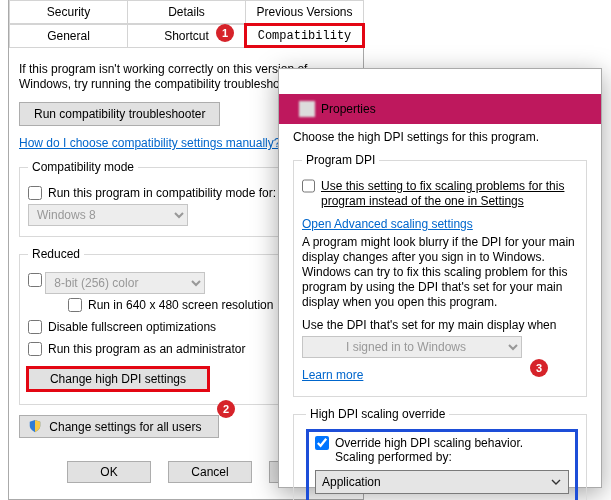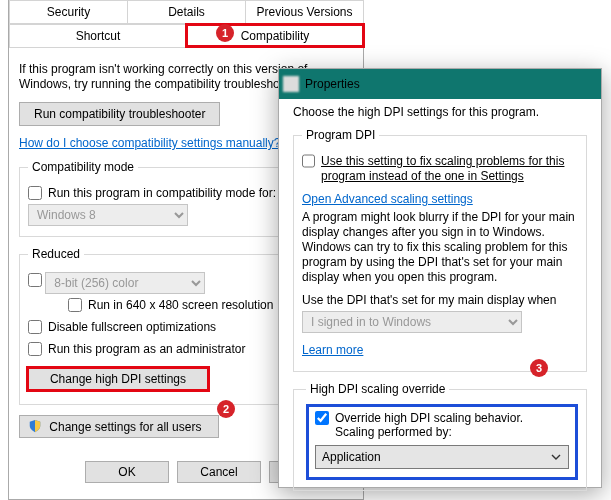--- a/index.html
+++ b/index.html
@@ -38,20 +38,21 @@
     margin-right: -1px;
     font-size: 12px;
     text-align: center;
     flex: 1;
     cursor: default;
   }
   .tab-row.top .tab { border-top: 1px solid #d4d4d4; }
   .tab.active {
     position: relative;
     background: #fff;
+    font-family: Liberation Mono, monospace;
   }
   .tab-row .hl { outline: 3px solid #e30613; outline-offset: -2px; }
   .content { padding: 8px 10px; }
   .intro { margin: 6px 0 10px; line-height: 15px; }
   .btn {
     display: inline-block;
     border: 1px solid #adadad;
     background: #e1e1e1;
     padding: 3px 12px;
     font: inherit;
@@ -69,21 +70,21 @@
   .cb { display: inline-flex; align-items: center; gap: 6px; }
   .cb input { width: 14px; height: 14px; margin: 0; }
   select {
     font: inherit;
     border: 1px solid #adadad;
     background: #e6e6e6;
     color: #6d6d6d;
     padding: 2px 4px;
   }
   .sel-wide { width: 160px; }
-  .footer { position: absolute; left: 0; right: 0; bottom: 6px; padding: 10px; display: flex; gap: 8px; justify-content: flex-end; }
+  .footer { position: absolute; left: 0; right: 0; bottom: 6px; padding: 10px; display: flex; gap: 17px; justify-content: flex-end; }
   .footer .btn { width: 84px; text-align: center; }
   .btn[disabled] { color: #9a9a9a; }
   .hl-red { outline: 3px solid #e30613; outline-offset: -1px; }
   .badge {
     position: absolute;
     width: 18px; height: 18px;
     border-radius: 50%;
     background: #d6232a;
     color: #fff;
     font-weight: bold;
@@ -94,22 +95,23 @@
   
   .win-dpi {
     left: 278px; top: 68px;
     width: 324px; height: 420px;
     box-shadow: 0 6px 24px rgba(0,0,0,0.35);
     z-index: 20;
   }
   .titlebar {
     height: 30px;
     display: flex; align-items: center;
-    padding: 0 4px;
-    background: #0f766e;
+    padding: 0 20px;
+    background: #be185d;
+    margin-top: 25px;
   }
   .titlebar .icon {
     width: 16px; height: 16px;
     margin-right: 6px;
     background: #dcdcdc;
     filter: blur(1px);
   }
   .dpi-content { padding: 2px 14px 12px; }
   .para { margin: 4px 0 8px; line-height: 15px; }
   .hl-block { border: 3px solid #1d4ed8; padding: 4px 6px 8px; }
@@ -145,20 +147,21 @@
 <div class="badge" style="left:217px; top:400px;">2</div>
 <div class="badge" style="left:530px; top:359px; z-index:40;">3</div>
 
 <div class="win win-main">
   <div class="tab-row top">
     <div class="tab">Security</div>
     <div class="tab">Details</div>
     <div class="tab">Previous Versions</div>
   </div>
   <div class="tab-row">
+    <div class="tab">General</div>
     <div class="tab">Shortcut</div>
     <div class="tab active hl">Compatibility</div>
   </div>
 
   <div class="content">
     <div class="intro">If this program isn't working correctly on this version of Windows, try running the compatibility troubleshooter.</div>
     <button class="btn btn-wide">Run compatibility troubleshooter</button>
     <div class="row" style="margin-top:10px;">
       <span class="link">How do I choose compatibility settings manually?</span>
     </div>
@@ -229,21 +232,21 @@
       <legend>Program DPI</legend>
       <label class="cb row" style="align-items:flex-start;text-decoration:underline;">
         <input type="checkbox" style="">
         <span style="line-height:15px;">Use this setting to fix scaling problems for this program instead of the one in Settings</span>
       </label>
       <div class="row">
         <span class="link">Open Advanced scaling settings</span>
       </div>
       <div class="para">A program might look blurry if the DPI for your main display changes after you sign in to Windows. Windows can try to fix this scaling problem for this program by using the DPI that's set for your main display when you open this program.</div>
       <div class="row">Use the DPI that's set for my main display when</div>
-      <select class="sel-wide" disabled="" style="width:220px;">
+      <select class="sel-wide" disabled="" style="width:220px;text-align:center;">
         <option>I signed in to Windows</option>
       </select>
       <div class="row" style="margin-top:10px;">
         <span class="link">Learn more</span>
       </div>
     </fieldset>
 
     <fieldset style="margin-top:8px;padding-left:12px;">
       <legend>High DPI scaling override</legend>
       <div class="hl-block">

